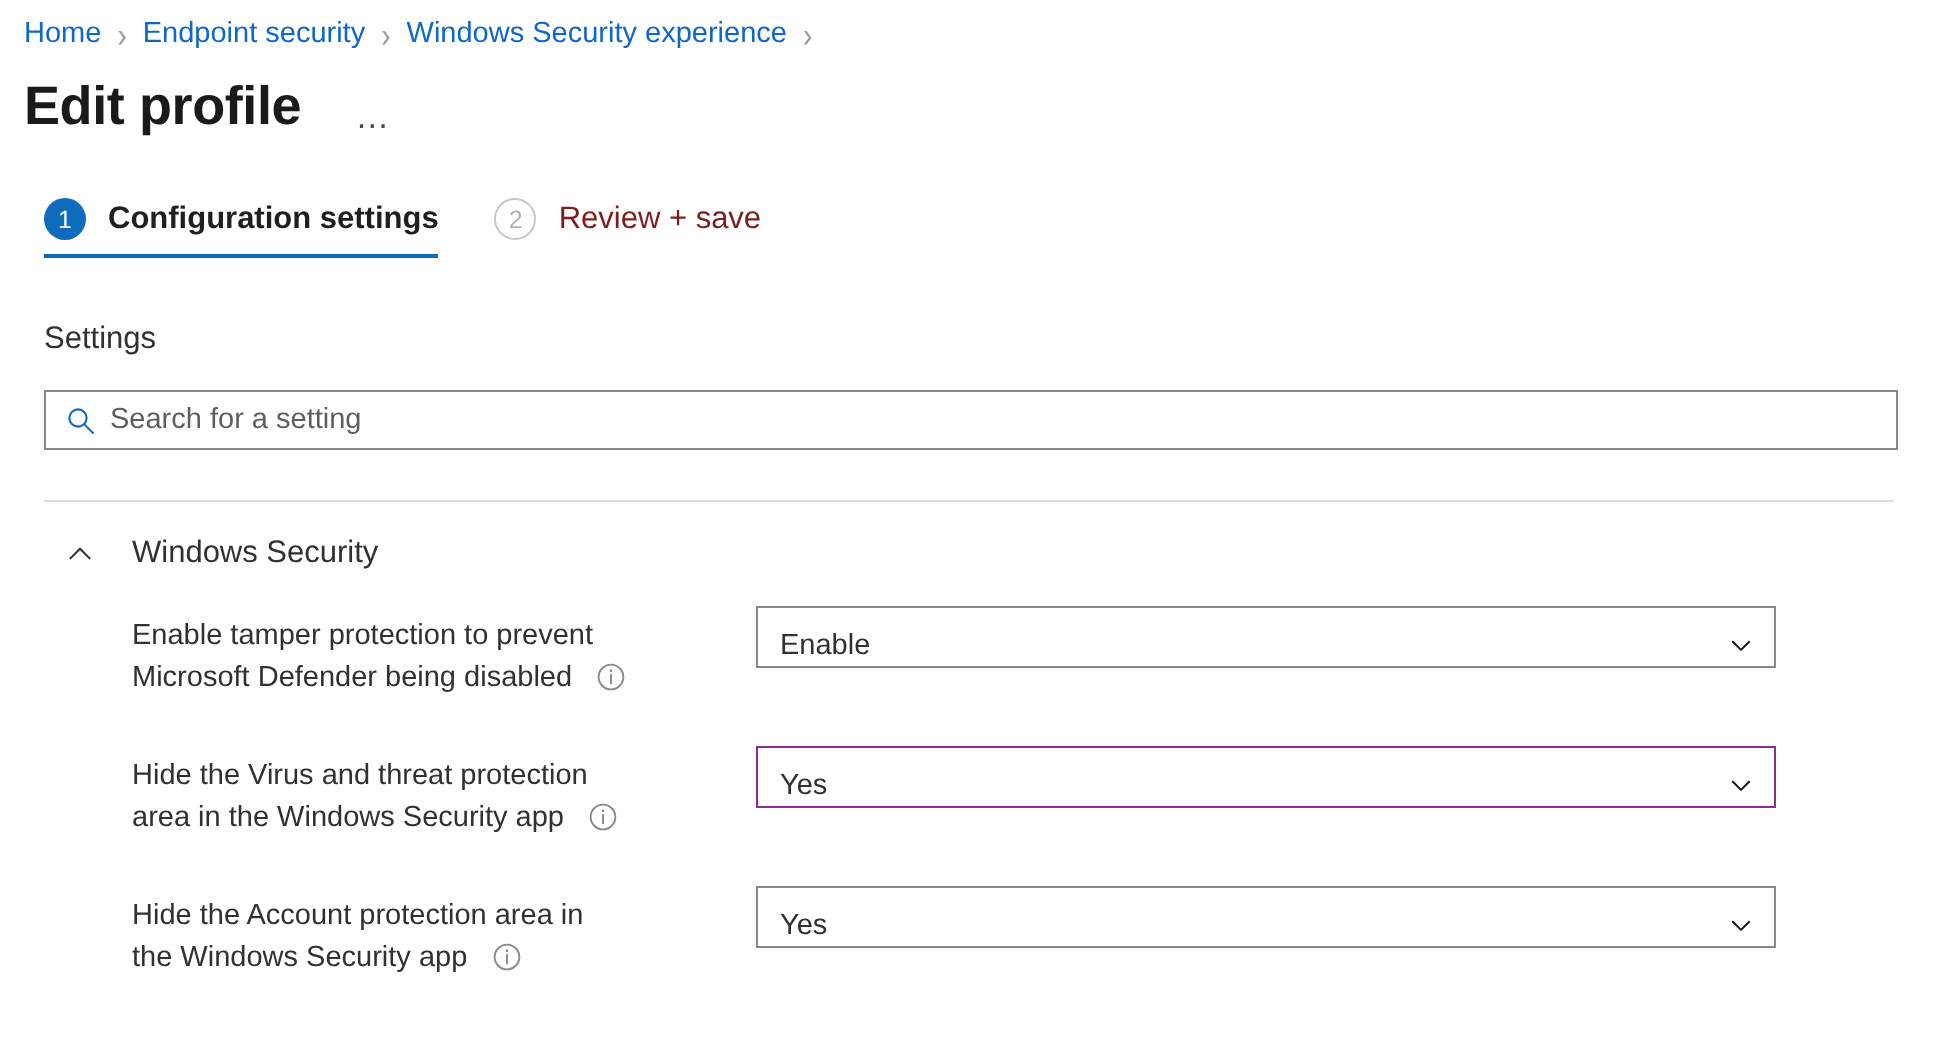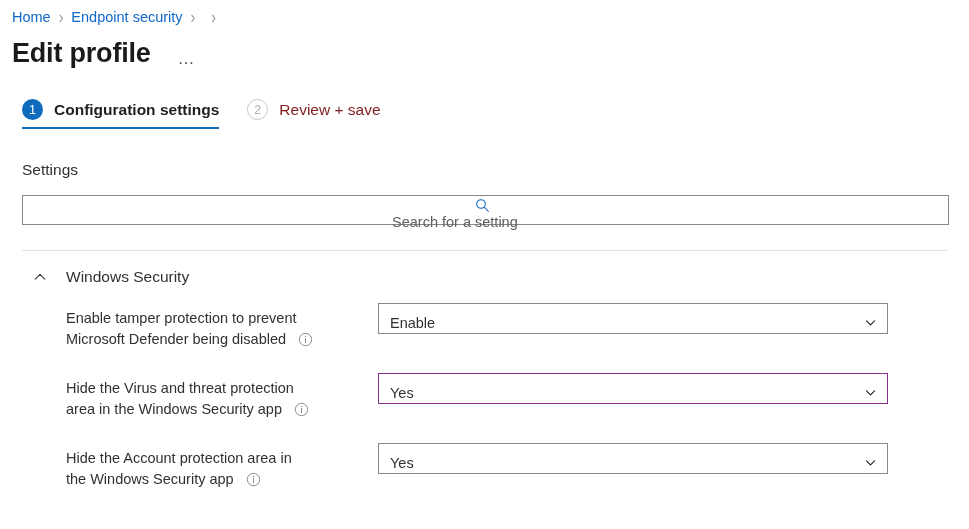--- a/index.html
+++ b/index.html
@@ -130,21 +130,20 @@
   
   .search-wrap {
     margin: 16px 0 0 22px;
     width: 927px;
     height: 30px;
     border: 1px solid #8a8886;
     background: #ffffff;
     display: flex;
     align-items: center;
     padding: 0 8px;
-    flex-direction: column;
   }
   .search-icon {
     flex: 0 0 auto;
     display: flex;
     align-items: center;
     justify-content: center;
     width: 18px;
     height: 18px;
     margin-right: 6px;
   }
@@ -246,20 +245,21 @@
   }
 </style>
 </head>
 <body>
 
 <div class="breadcrumb">
   <span class="crumb-link">Home</span>
   <span class="crumb-sep">›</span>
   <span class="crumb-link">Endpoint security</span>
   <span class="crumb-sep">›</span>
+  <span class="crumb-link">Windows Security experience</span>
   <span class="crumb-sep">›</span>
 </div>
 
 <div class="title-row">
   <span class="page-title">Edit profile</span>
   <span class="ellipsis-btn">…</span>
 </div>
 
 <div class="tabs">
   <div class="tab active">

